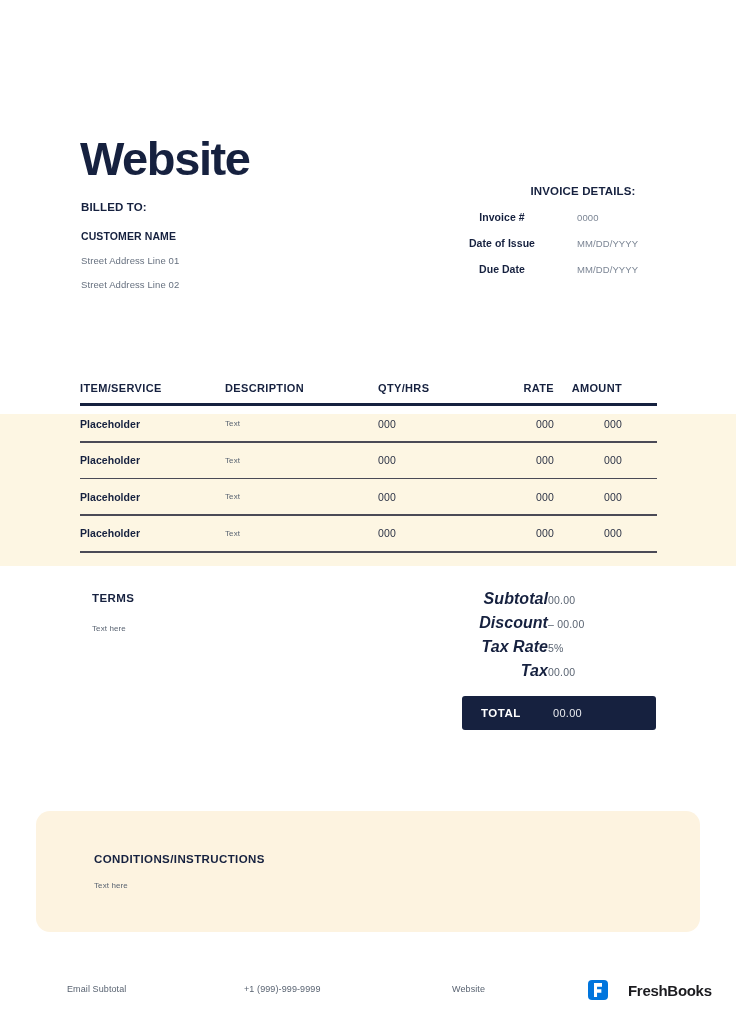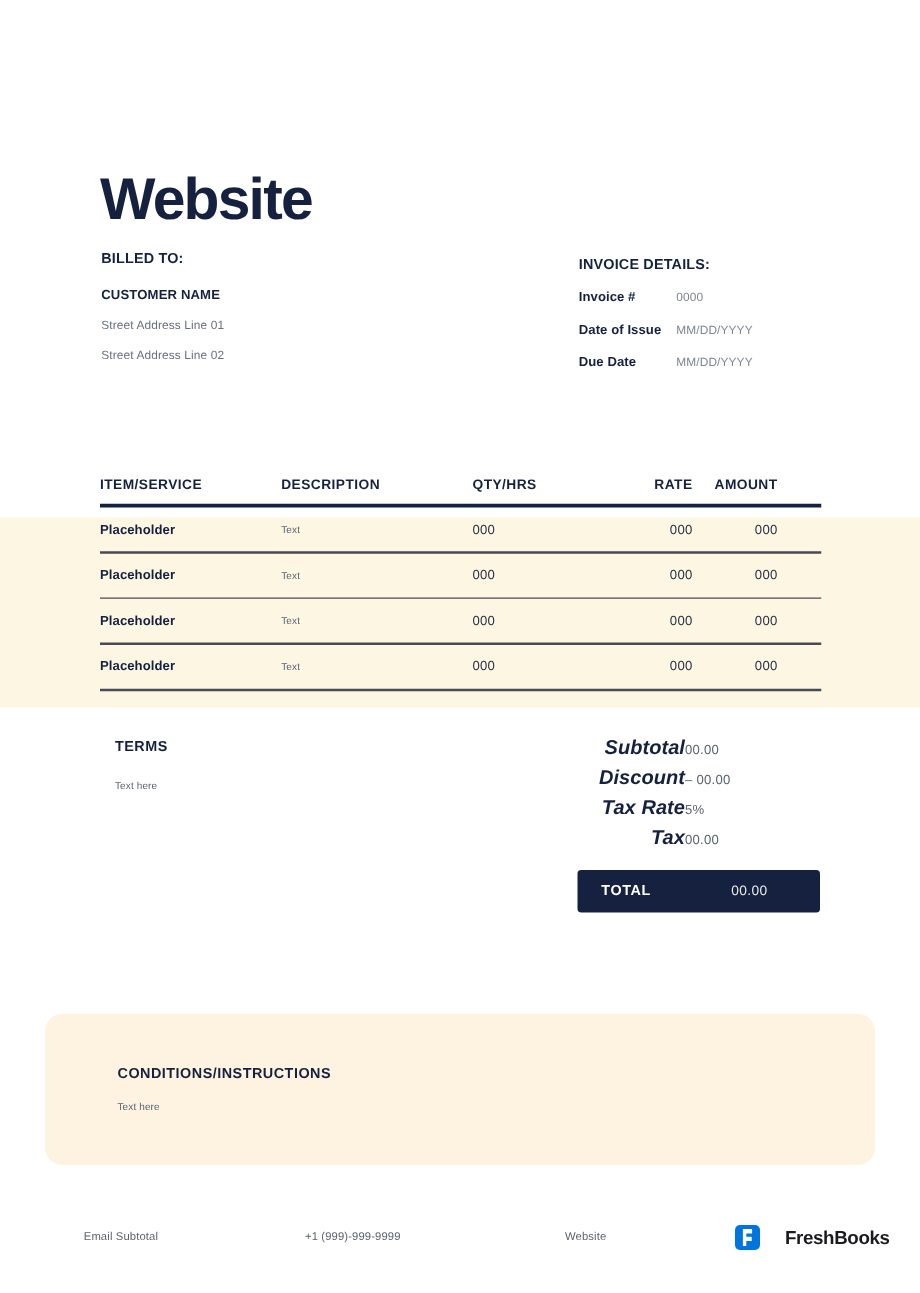--- a/index.html
+++ b/index.html
@@ -70,31 +70,32 @@
     letter-spacing: 0.1px;
   }
   .addr-line {
     margin-top: 13px;
     font-size: 9.5px;
     color: #66707f;
     letter-spacing: 0.1px;
   }
 
   
-  .details-block { position: absolute; left: 463px; top: 206px; width: 240px; }
+  .details-block { position: absolute; left: 463px; top: 185px; width: 240px; text-align: center; }
   .details-label {
     font-size: 11.5px;
     font-weight: bold;
     color: #16213f;
     letter-spacing: 0.15px;
   }
   .detail-row {
     display: flex;
     align-items: baseline;
     margin-top: 14px;
+    gap: 36px;
   }
   .detail-key {
     width: 78px;
     flex: 0 0 78px;
     font-size: 10.5px;
     font-weight: bold;
     color: #16213f;
     letter-spacing: 0.05px;
   }
   .detail-val {
@@ -213,21 +214,20 @@
   .total-bar {
     position: absolute;
     left: 462px;
     top: 696px;
     width: 194px;
     height: 34px;
     background: #16213f;
     border-radius: 3px;
     display: flex;
     align-items: center;
-    gap: 32px;
   }
   .total-bar-label {
     margin-left: 19px;
     width: 72px;
     font-size: 11.5px;
     font-weight: bold;
     color: #ffffff;
     letter-spacing: 0.5px;
   }
   .total-bar-val {

